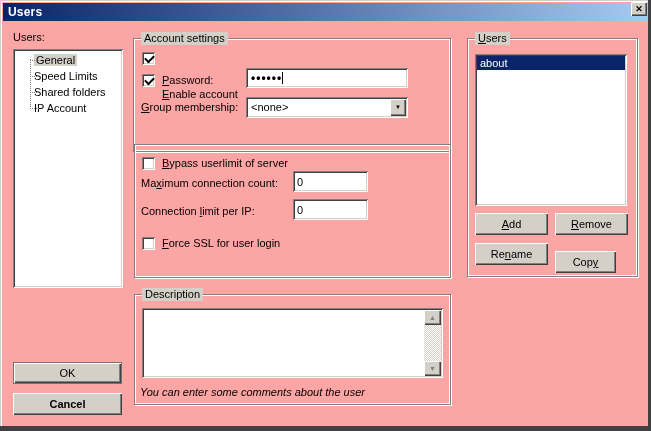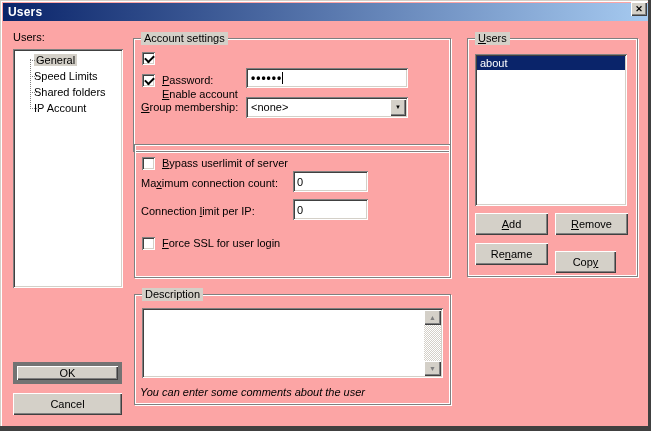--- a/index.html
+++ b/index.html
@@ -31,21 +31,21 @@
     background:#FFFFFF;
     box-shadow:inset 1px 1px 0 #808080, inset -1px -1px 0 #FFFFFF,
                inset 2px 2px 0 #404040, inset -2px -2px 0 #D4D0C8;
   }
   .btn{
     position:absolute;background:#D4D0C8;border:none;padding:0;
     font-family:"Liberation Sans",sans-serif;font-size:11px;color:#000;
     box-shadow:inset 1px 1px 0 #FFFFFF, inset -1px -1px 0 #404040, inset -2px -2px 0 #808080;
     cursor:default;
   }
-  .btn.default{border:4px solid #737373;}
+  .btn.default{border:1px solid #737373;}
   .groupbox{
     position:absolute;border:1px solid #808080;
     box-shadow:1px 1px 0 #FFFFFF, inset 1px 1px 0 #FFFFFF, inset -1px -1px 0 #FFFFFF;
   }
   .group-label{
     position:absolute;top:-7px;left:7px;background:#D4D0C8;padding:0 3px;line-height:13px;white-space:nowrap;
   }
   .checkbox{
     position:absolute;width:13px;height:13px;background:#FFFFFF;
     box-shadow:inset 1px 1px 0 #808080, inset -1px -1px 0 #FFFFFF,
@@ -120,21 +120,21 @@
     <div class="tree-vline"></div>
     <div class="tree-items">
       <div class="tree-row"><span class="tree-sel">General</span></div>
       <div class="tree-row"><span>Speed Limits</span></div>
       <div class="tree-row"><span>Shared folders</span></div>
       <div class="tree-row"><span>IP Account</span></div>
     </div>
   </div>
 
   <button class="btn default" style="left:13px;top:362px;width:109px;height:22px;">OK</button>
-  <button class="btn" style="left:13px;top:393px;width:109px;height:22px;">Cancel</button>
+  <button class="btn" style="left:13px;top:393px;width:109px;height:22px;font-weight:bold;">Cancel</button>
 
   <div class="groupbox" style="left:133px;top:38px;width:318px;height:114px;">
     <span class="group-label">Account settings</span>
   </div>
   <div class="checkbox" style="left:142px;top:52px;" data-checked="true"></div>
   <div class="lbl" style="left:162px;top:52px;margin-top:36px;"><span></span><span class="ul">E</span><span>nable account</span></div>
 
   <div class="checkbox" style="left:142px;top:74px;" data-checked="true"></div>
   <div class="lbl" style="left:162px;top:74px;"><span></span><span class="ul">P</span><span>assword:</span></div>
   <div class="sunken" style="position:absolute;left:246px;top:68px;width:162px;height:20px;">

